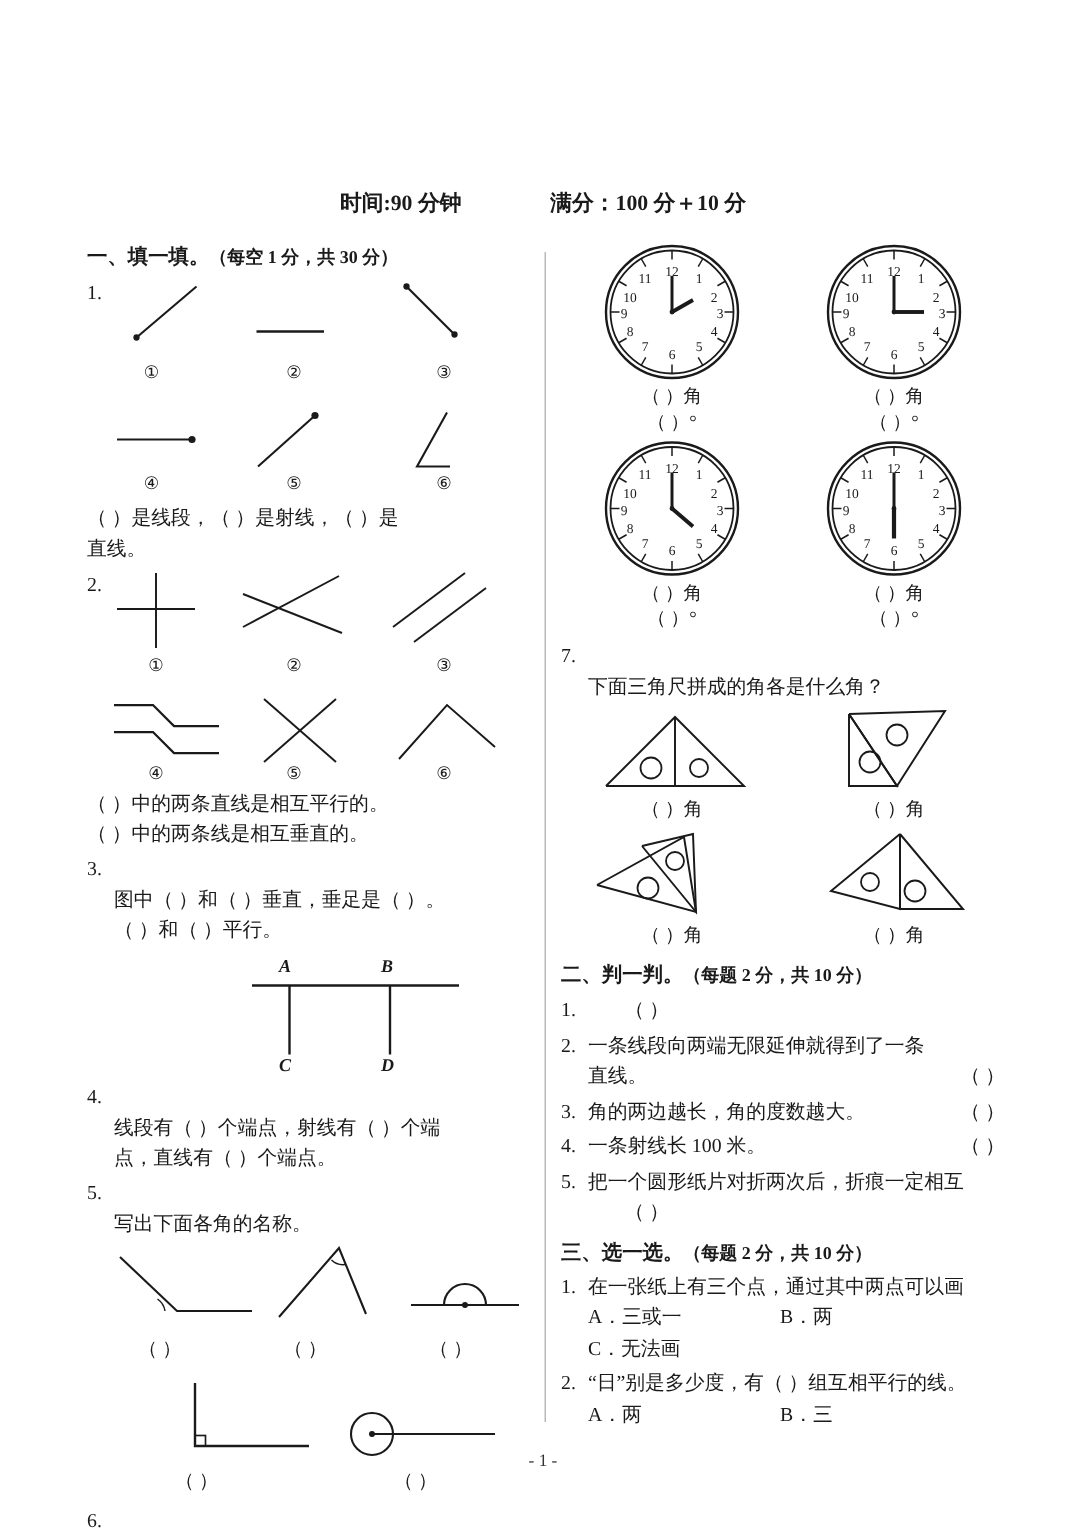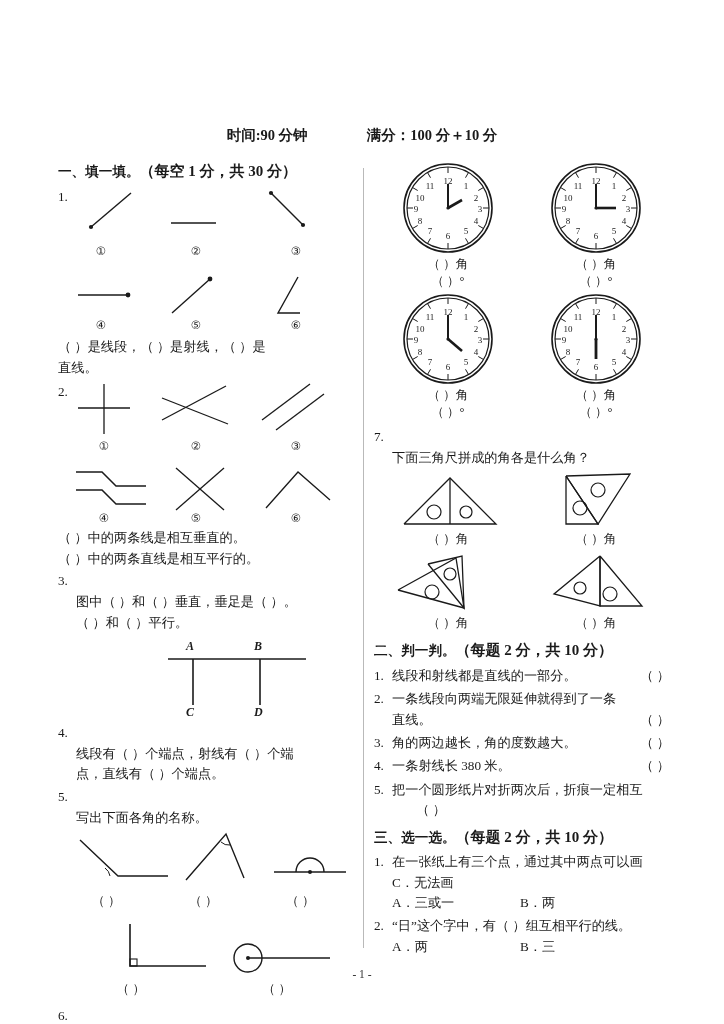--- a/index.html
+++ b/index.html
@@ -24,21 +24,21 @@
   
   .col{position:absolute;top:160px;font-size:13.2px;line-height:1.55;}
   .col-left{left:58px;width:292px;}
   .col-right{left:374px;width:296px;}
   .divider{
     position:absolute;left:363px;top:168px;width:1px;height:780px;
     background:#b9b9b9;
   }
 
   .sechead{font-weight:bold;font-size:13.6px;margin:0 0 2px 0;}
-  .sechead .small{font-weight:bold;font-size:15px;}
+  .sechead .small{font-weight:bold;font-size:12px;}
   .q{display:flex;align-items:flex-start;margin-top:2px;}
   .qnum{width:18px;flex:none;}
   .qbody{flex:1;margin-top:21px;}
   .indent{padding-left:18px;font-family:Liberation Serif, serif;}
   .lbl{
     position:absolute;font-size:11px;text-align:center;width:20px;
   }
   .circnum{font-size:11.5px;}
   svg{display:block;overflow:visible;}
   .stk{stroke:#1a1a1a;fill:none;}
@@ -153,22 +153,22 @@
           <polyline class="stk" points="208,128 240,92 272,120" stroke-width="1.3"></polyline>
         </svg>
 
         <span class="lbl circnum" style="left:36px;top:58px;">①</span>
         <span class="lbl circnum" style="left:128px;top:58px;">②</span>
         <span class="lbl circnum" style="left:228px;top:58px;">③</span>
         <span class="lbl circnum" style="left:36px;top:130px;">④</span>
         <span class="lbl circnum" style="left:128px;top:130px;">⑤</span>
         <span class="lbl circnum" style="left:228px;top:130px;">⑥</span>
       </div>
+      <div>（      ）中的两条直线是相互平行的。</div>
       <div>（      ）中的两条线是相互垂直的。</div>
-      <div>（      ）中的两条直线是相互平行的。</div>
     </div>
 
     <div class="q">
       <span class="qnum">3.</span>
       <span class="qbody">
         <span>图中（      ）和（      ）垂直，垂足是（      ）。</span>
       </span>
     </div>
     <div class="indent">（      ）和（      ）平行。</div>
 
@@ -455,21 +455,20 @@
         <div class="tricap">（      ）角</div>
       </div>
     </div>
 
     <div class="sechead" style="margin-top:6px;">
       <span>二、判一判。</span><span class="small">（每题 2 分，共 10 分）</span>
     </div>
 
     <div class="tf">
       <span class="qnum">1.</span>
-      <span class="txt">线段和射线都是直线的一部分。</span>
       <span class="mark">（      ）</span>
     </div>
 
     <div class="tf">
       <span class="qnum">2.</span>
       <span class="txt">一条线段向两端无限延伸就得到了一条</span>
     </div>
     <div class="contline">
       <span class="sp"></span>
       <span class="txt">直线。</span>
@@ -477,21 +476,21 @@
     </div>
 
     <div class="tf">
       <span class="qnum">3.</span>
       <span class="txt">角的两边越长，角的度数越大。</span>
       <span class="mark">（      ）</span>
     </div>
 
     <div class="tf">
       <span class="qnum">4.</span>
-      <span class="txt">一条射线长 380 米。</span>
+      <span class="txt">一条射线长 100 米。</span>
       <span class="mark">（      ）</span>
     </div>
 
     <div class="tf">
       <span class="qnum">5.</span>
       <span class="txt">把一个圆形纸片对折两次后，折痕一定相互</span>
     </div>
     <div class="contline">
       <span class="sp"></span>
       <span class="mark">（      ）</span>
@@ -499,30 +498,30 @@
 
     <div class="sechead" style="margin-top:5px;">
       <span>三、选一选。</span><span class="small">（每题 2 分，共 10 分）</span>
     </div>
 
     <div class="tf">
       <span class="qnum">1.</span>
       <span class="txt">在一张纸上有三个点，通过其中两点可以画</span>
     </div>
     <div class="opts">
-      <span class="a">C．无法画</span>
-    </div>
-    <div class="opts">
       <span class="a">A．三或一</span>
       <span>B．两</span>
     </div>
+    <div class="opts">
+      <span class="a">C．无法画</span>
+    </div>
 
     <div class="tf">
       <span class="qnum">2.</span>
-      <span class="txt">“日”这个字中，有（      ）组互相平行的线。</span>
+      <span class="txt">“日”别是多少度，有（      ）组互相平行的线。</span>
     </div>
     <div class="opts">
       <span class="a">A．两</span>
       <span>B．三</span>
     </div>
   </div>
 
   <div class="footer">- 1 -</div>
 </div>
 

